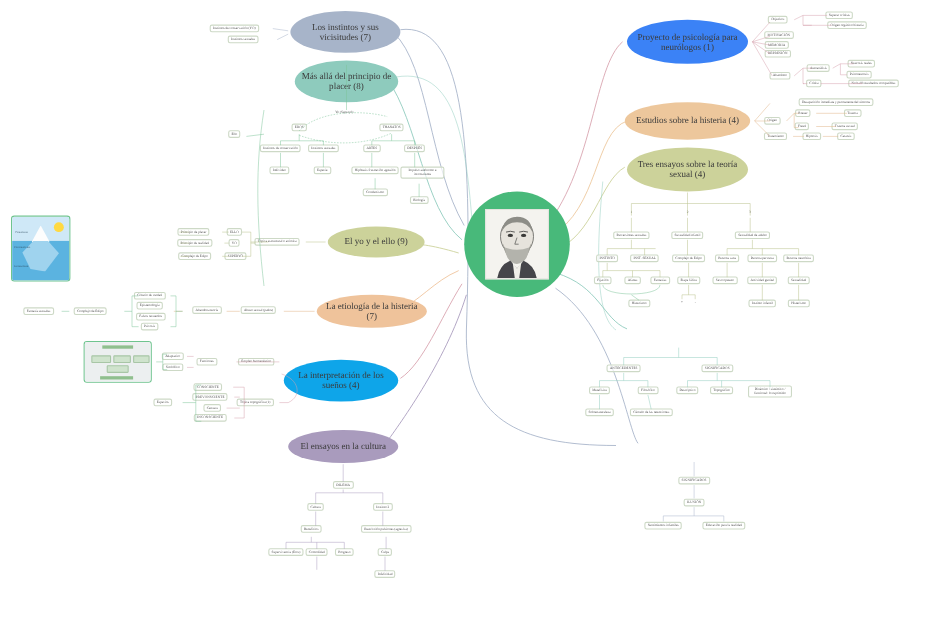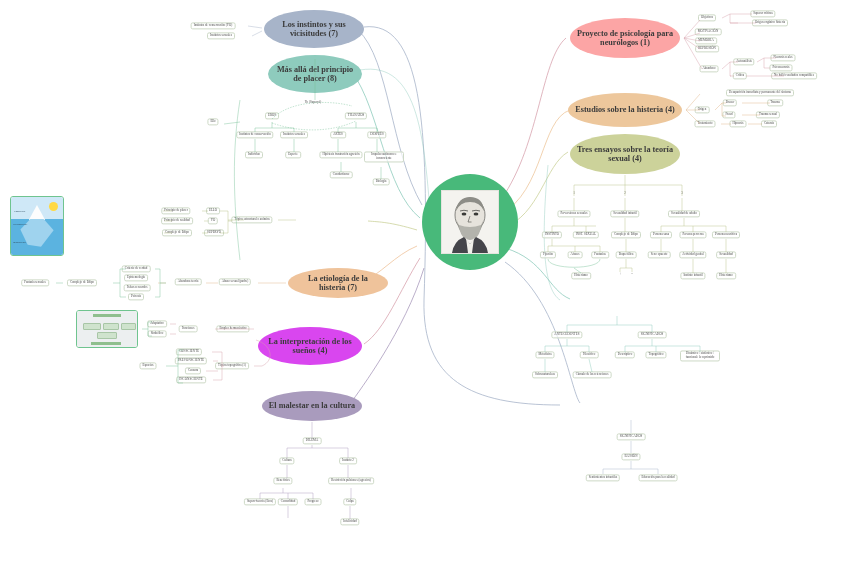--- a/index.html
+++ b/index.html
@@ -3,21 +3,21 @@
 <meta charset="utf-8">
 <style>
   html,body{margin:0;padding:0;background:#ffffff;}
   body{width:848px;height:573px;overflow:hidden;
        font-family:"Liberation Serif",serif;color:#4a4a4a;}
   #canvas{position:relative;width:848px;height:573px;}
   svg.links{position:absolute;left:0;top:0;width:848px;height:573px;pointer-events:none;}
 
   
   .node{position:absolute;border-radius:50%;display:flex;align-items:center;
-        justify-content:center;text-align:center;font-weight:bold;
+        justify-content:center;text-align:center;font-weight:normal;
         color:#3b3b3b;line-height:1.15;padding:2px 6px;box-sizing:border-box;}
   .node.md{font-size:8.2px;}
 
   
   .center{position:absolute;border-radius:50%;background:#48b97a;
           display:flex;align-items:center;justify-content:center;}
   .portrait{width:56px;height:62px;background:#f2f2ee;border:1px solid #e4e4de;
             display:flex;align-items:flex-end;justify-content:center;overflow:hidden;}
 
   
@@ -95,33 +95,34 @@
         <path d="M10 62 Q12 50 22 46 L28 53 L34 46 Q44 50 46 62Z" fill="#45454a"></path>
         <path d="M24 47 L28 53 L32 47 L30 62 L26 62Z" fill="#f0efe9"></path>
       </svg>
     </div>
   </div>
 
   <div class="node md" style="left:264px;top:10px;width:100px;height:38px;background:#a7b4c9;">Los instintos y sus vicisitudes (7)</div>
 
   <div class="node md" style="left:268px;top:55px;width:94px;height:38px;background:#8ecbbd;">Más allá del principio de placer (8)</div>
 
-  <div class="node md" style="left:570px;top:18px;width:110px;height:40px;background:#fca5a5;">Proyecto de psicología para neurólogos (1)</div>
+  <div class="node md" style="left:570px;top:18px;width:110px;height:40px;background:#3b82f6;">Proyecto de psicología para neurólogos (1)</div>
 
   <div class="node md" style="left:568px;top:93px;width:114px;height:34px;background:#edc79c;">Estudios sobre la histeria (4)</div>
 
   <div class="node md" style="left:570px;top:134px;width:110px;height:40px;background:#ccd29a;">Tres ensayos sobre la teoría sexual (4)</div>
 
+  <div class="node md" style="left:298px;top:206px;width:88px;height:28px;background:#ccd29a;">El yo y el ello (9)</div>
 
   <div class="node md" style="left:288px;top:268px;width:100px;height:30px;background:#efc39b;">La etiología de la histeria (7)</div>
 
 
-  <div class="node md" style="left:258px;top:327px;width:104px;height:38px;background:#d946ef;">La interpretación de los sueños (4)</div>
-
-  <div class="node md" style="left:262px;top:391px;width:100px;height:30px;background:#a99bbd;">El malestar en la cultura</div>
+  <div class="node md" style="left:258px;top:327px;width:104px;height:38px;background:#0ea5e9;">La interpretación de los sueños (4)</div>
+
+  <div class="node md" style="left:262px;top:391px;width:100px;height:30px;background:#a99bbd;">El ensayos en la cultura</div>
 
 
   <div class="thumb" style="left:10px;top:196px;width:54px;height:60px;">
     <div class="ice-sky"></div>
     <div class="ice-sea"></div>
     <div class="sun"></div>
     <div class="ice-top"></div>
     <div class="ice-bot"></div>
     <div class="icelbl" style="left:3px;top:13px;">Consciente</div>
     <div class="icelbl" style="left:2px;top:26px;">Preconsciente</div>

